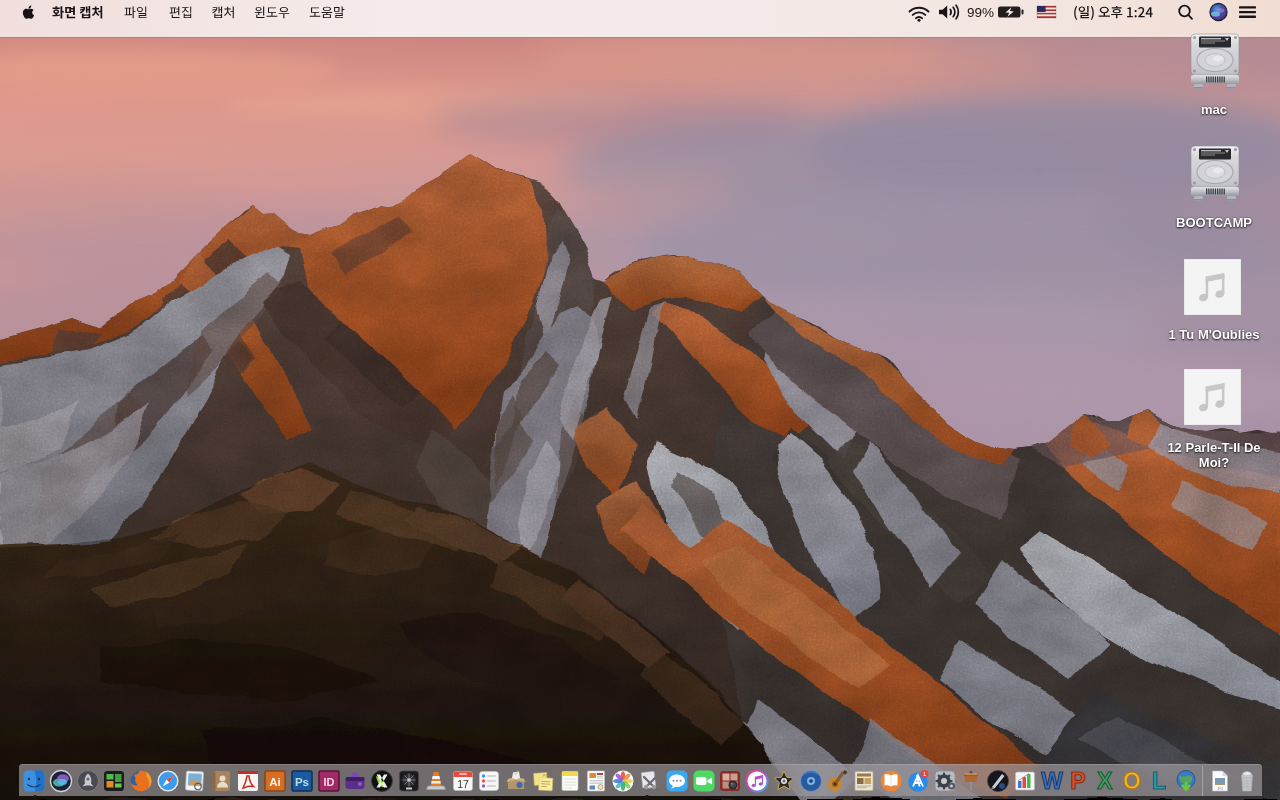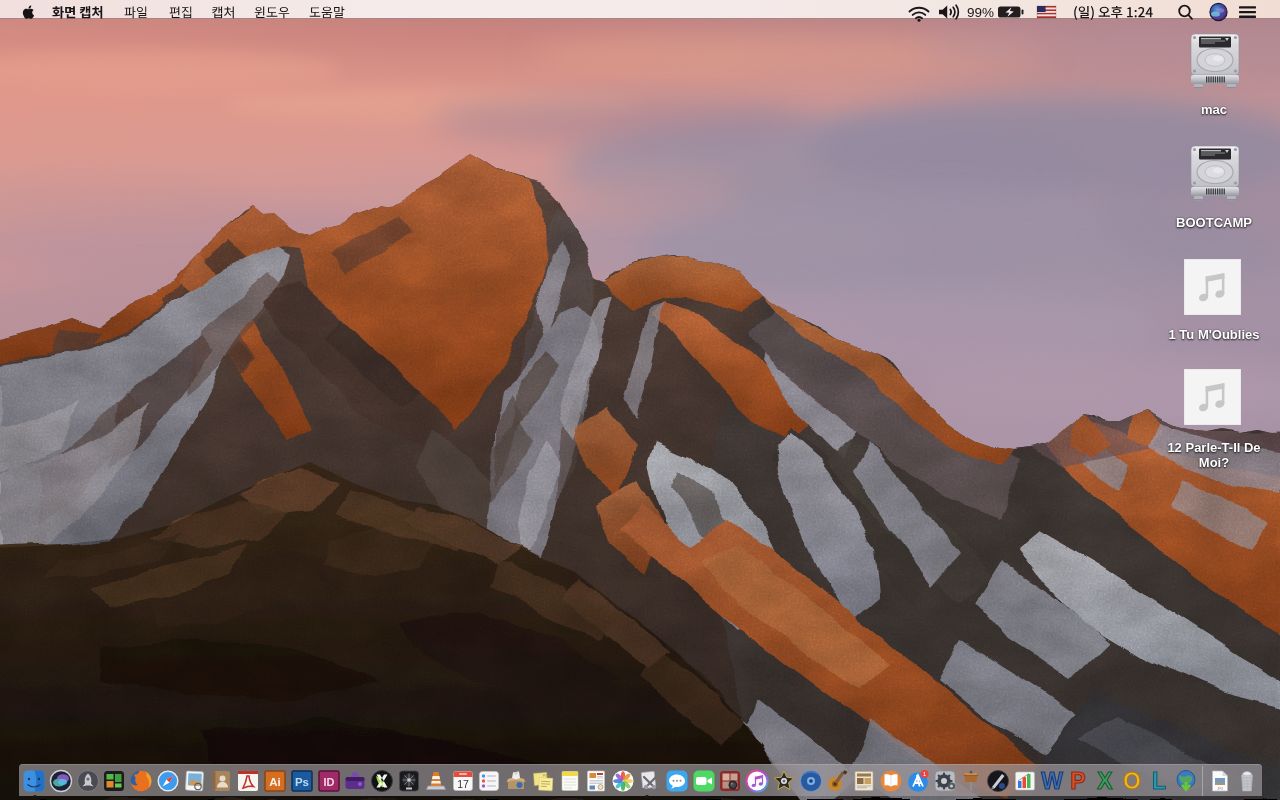--- a/index.html
+++ b/index.html
@@ -1,17 +1,17 @@
 <!DOCTYPE html>
 <html><head><meta charset="utf-8">
 <style>
 html,body{margin:0;padding:0;background:#000;}
 #screen{position:relative;width:1280px;height:800px;overflow:hidden;font-family:"Liberation Sans",sans-serif;}
 #wall{position:absolute;left:0;top:0;}
-#menubar{position:absolute;left:0;top:0;width:1280px;height:19px;
+#menubar{position:absolute;left:0;top:0;width:1280px;height:38px;
  background:linear-gradient(to right,#f0dfdd,#f5ebea 30%,#f4eaea 55%,#f3e6e0 80%,#f1ddd3);
  border-bottom:1px solid rgba(142,100,100,0.75);box-sizing:border-box;}
 .mtxt{position:absolute;top:0;height:24px;}
 .label{position:absolute;width:140px;text-align:center;color:#fff;font-weight:bold;font-size:13px;letter-spacing:0;
  text-shadow:0 1px 2px rgba(0,0,0,.8),0 0 2px rgba(0,0,0,.45);}
 #dock{position:absolute;left:19px;top:764px;width:1243px;height:32px;border-radius:4px 4px 0 0;
  background:rgba(165,160,165,0.65);backdrop-filter:blur(16px) saturate(115%);box-shadow:inset 0 0.5px 0 rgba(255,255,255,0.3);}
 #dockrow{position:absolute;left:3px;top:1px;width:1237px;height:32px;display:flex;align-items:center;justify-content:space-between;}
 .di{width:24px;height:24px;position:relative;flex:0 0 auto;}
 .di svg{position:absolute;left:0;top:0;}

